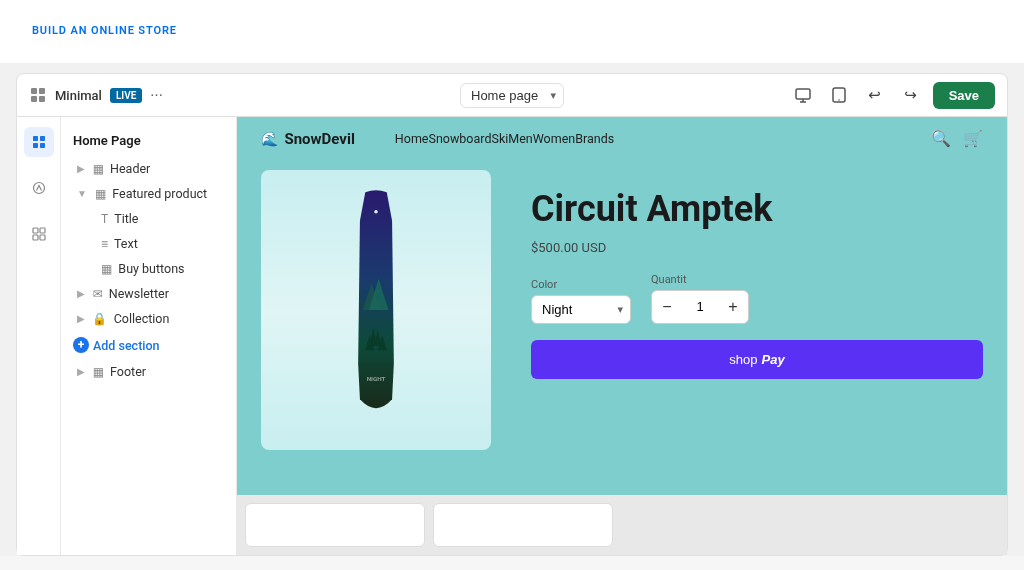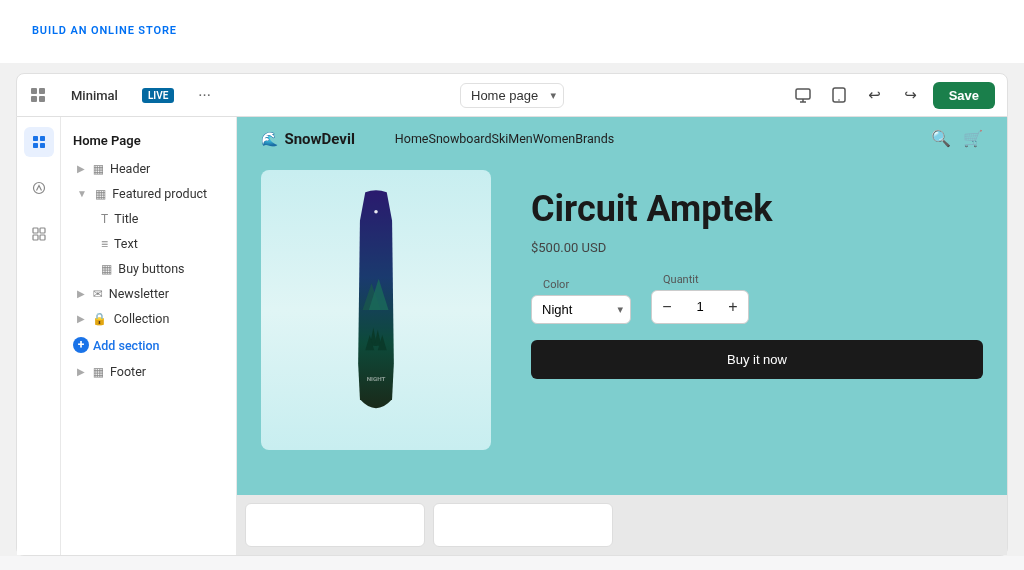--- a/index.html
+++ b/index.html
@@ -44,21 +44,21 @@
       display: flex;
       align-items: center;
       padding: 0 12px;
       height: 44px;
       gap: 8px;
       margin: 0 16px;
     }
     .toolbar-left {
       display: flex;
       align-items: center;
-      gap: 24px;
+      gap: 8px;
       flex: 1;
     }
     .toolbar-icon {
       width: 18px;
       height: 18px;
       display: flex;
       align-items: center;
       justify-content: center;
       color: #666;
       font-size: 14px;
@@ -339,21 +339,20 @@
       align-items: flex-end;
     }
     .field-group {
       display: flex;
       flex-direction: column;
       gap: 4px;
     }
     .field-label {
       font-size: 11px;
       color: #555;
-      margin-left: 12px;
     }
     .color-select-wrap {
       position: relative;
       display: inline-flex;
       align-items: center;
     }
     .color-select {
       border: 1px solid #ccc;
       border-radius: 6px;
       padding: 6px 28px 6px 10px;
@@ -644,21 +643,24 @@
               <div class="field-group">
                 <label class="field-label">Quantit</label>
                 <div class="quantity-ctrl">
                   <button class="qty-btn">−</button>
                   <input class="qty-value" type="text" value="1" style="">
                   <button class="qty-btn">+</button>
                 </div>
               </div>
             </div>
 
-            <button class="buy-now-btn">Buy it now</button>
+            <button class="shop-pay-btn">
+              <span class="shop-pay-text">shop</span>
+              <span style="font-weight:800;font-style:italic;font-size:13px;">Pay</span>
+            </button>
           </div>
         </div>
       </div>
 
       <div class="below-preview">
         <div class="below-card"></div>
         <div class="below-card"></div>
       </div>
     </div>
 

